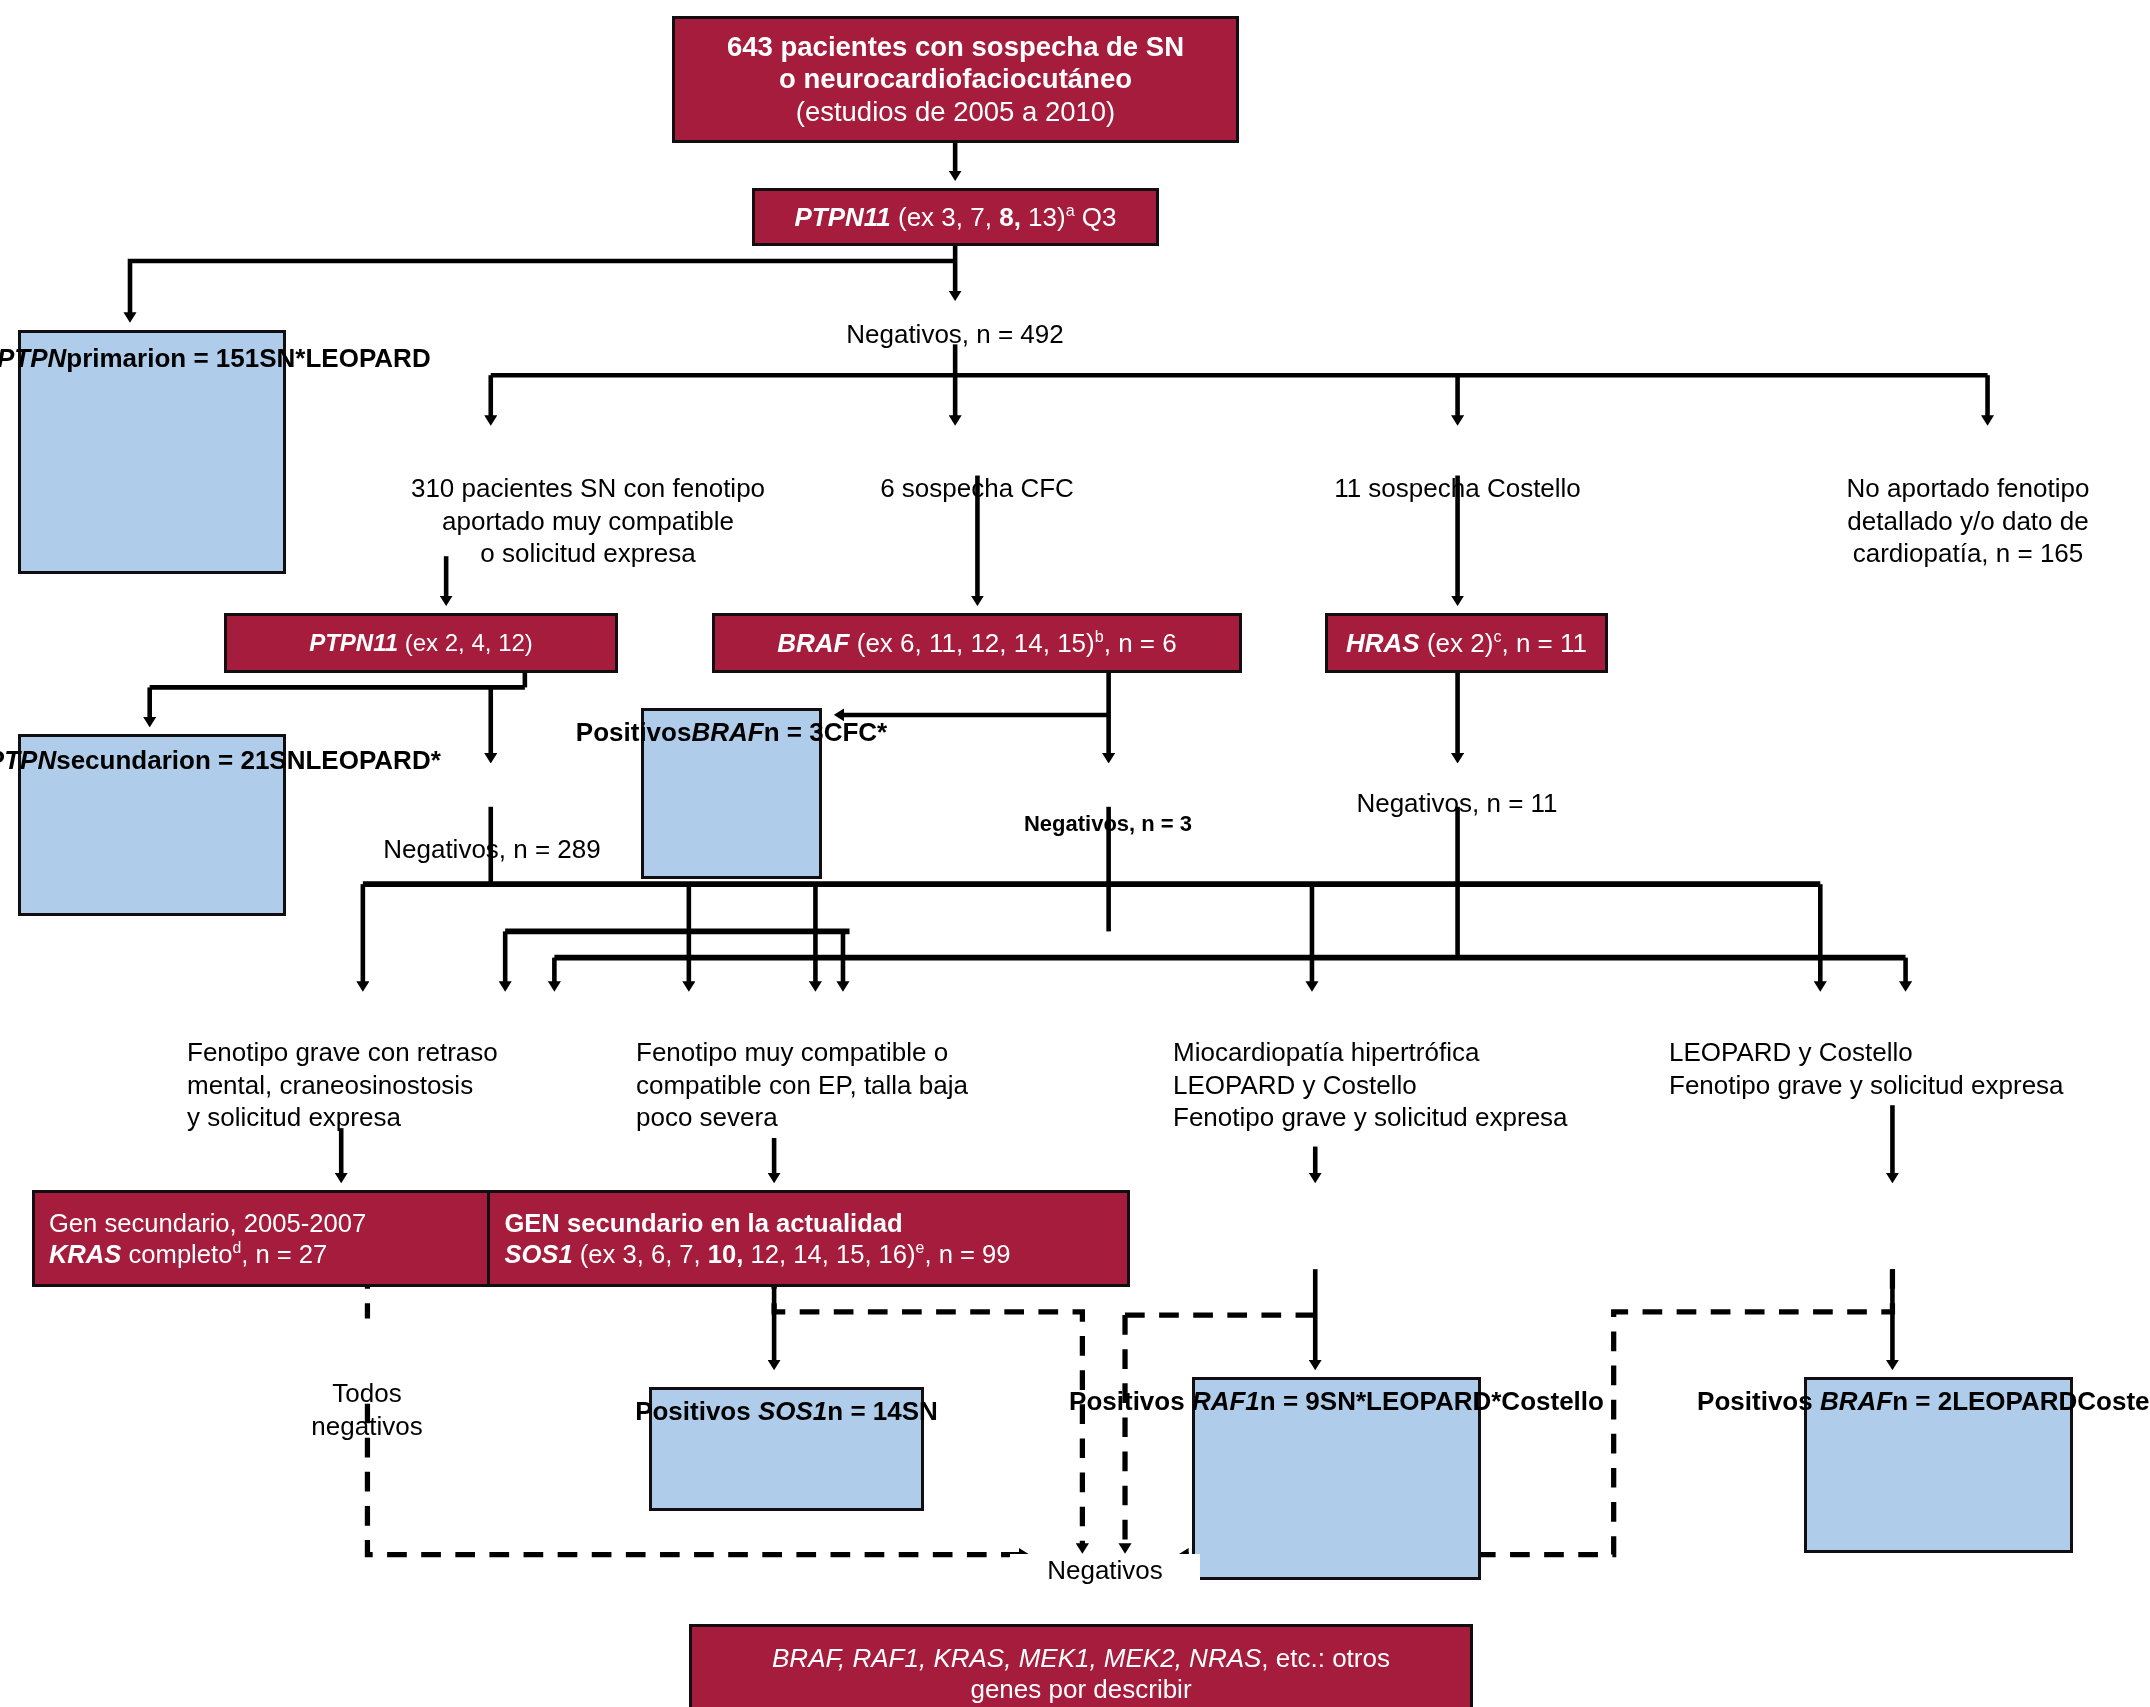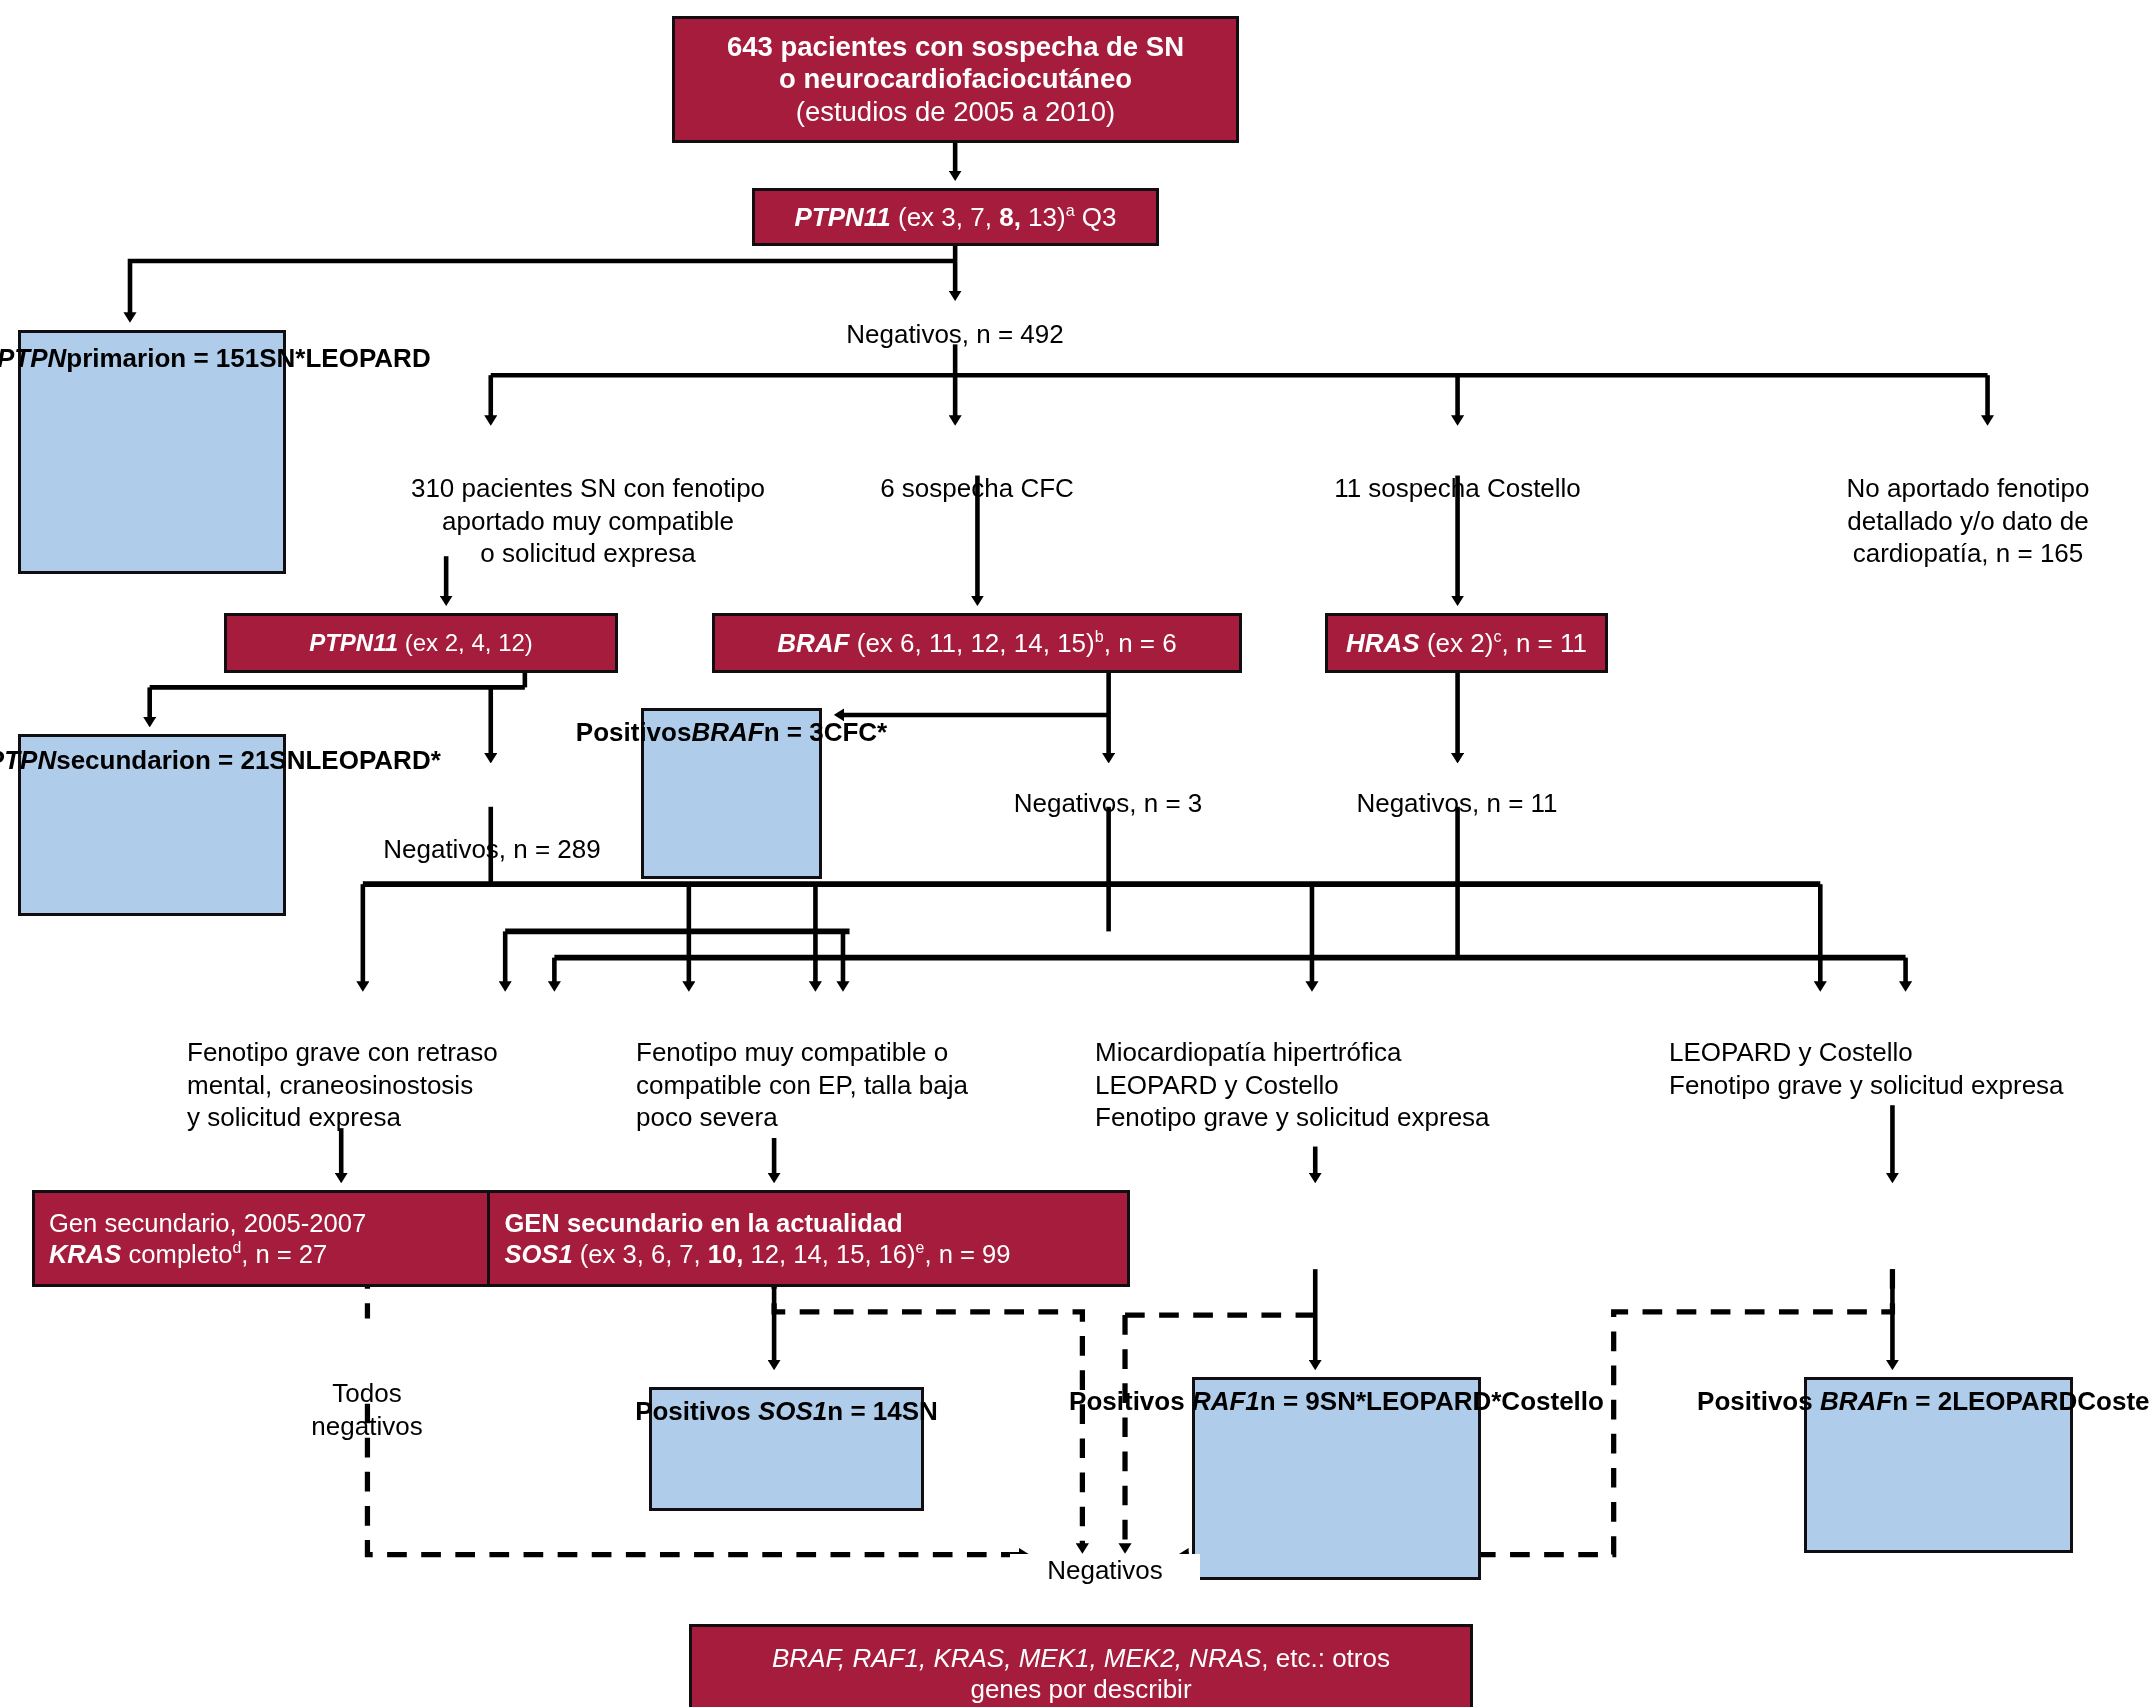--- a/index.html
+++ b/index.html
@@ -196,33 +196,33 @@
 
   <div class="node plain c" style="left:328px;top:817px;width:328px;font-size:26px;">Negativos, n = 289</div>
 
   <div class="node bluebox" style="left:641px;top:692px;width:181px;height:171px;font-size:26px;padding:5.2px 13px;">
     <span class="ln">Positivos</span>
     <span class="ln"><i class="g">BRAF</i></span>
     <span class="ln">n = 3</span>
     <span class="ln">CFC*</span>
   </div>
 
-  <div class="node plain c" style="left:944px;top:771px;width:328px;font-size:26px;">Negativos, n = 3</div>
+  <div class="node plain c" style="left:944px;top:794px;width:328px;font-size:22px;font-weight:bold;">Negativos, n = 3</div>
 
   <div class="node plain c" style="left:1293px;top:771px;width:328px;font-size:26px;">Negativos, n = 11</div>
 
   <div class="node plain l" style="left:187px;top:1020px;width:407px;font-size:26px;">Fenotipo grave con retraso
 mental, craneosinostosis
 y solicitud expresa</div>
 
   <div class="node plain l" style="left:636px;top:1020px;width:420px;font-size:26px;">Fenotipo muy compatible o
 compatible con EP, talla baja
 poco severa</div>
 
-  <div class="node plain l" style="left:1095px;top:1020px;width:538px;font-size:26px;">Miocardiopatía hipertrófica
+  <div class="node plain l" style="left:1173px;top:1020px;width:538px;font-size:26px;">Miocardiopatía hipertrófica
 LEOPARD y Costello
 Fenotipo grave y solicitud expresa</div>
 
   <div class="node plain l" style="left:1669px;top:1020px;width:485px;font-size:26px;">LEOPARD y Costello
 Fenotipo grave y solicitud expresa</div>
 
   <div class="node redbox l" style="left:31.5px;top:1174px;width:522px;height:97px;font-size:25.6px;padding-left:14.4px;justify-content:flex-start;">
     <div>
       <span>Gen secundario, 2005-2007</span><br>
       <i class="g">KRAS</i><span> completo</span><sup>d</sup><span>, n = 27</span>

